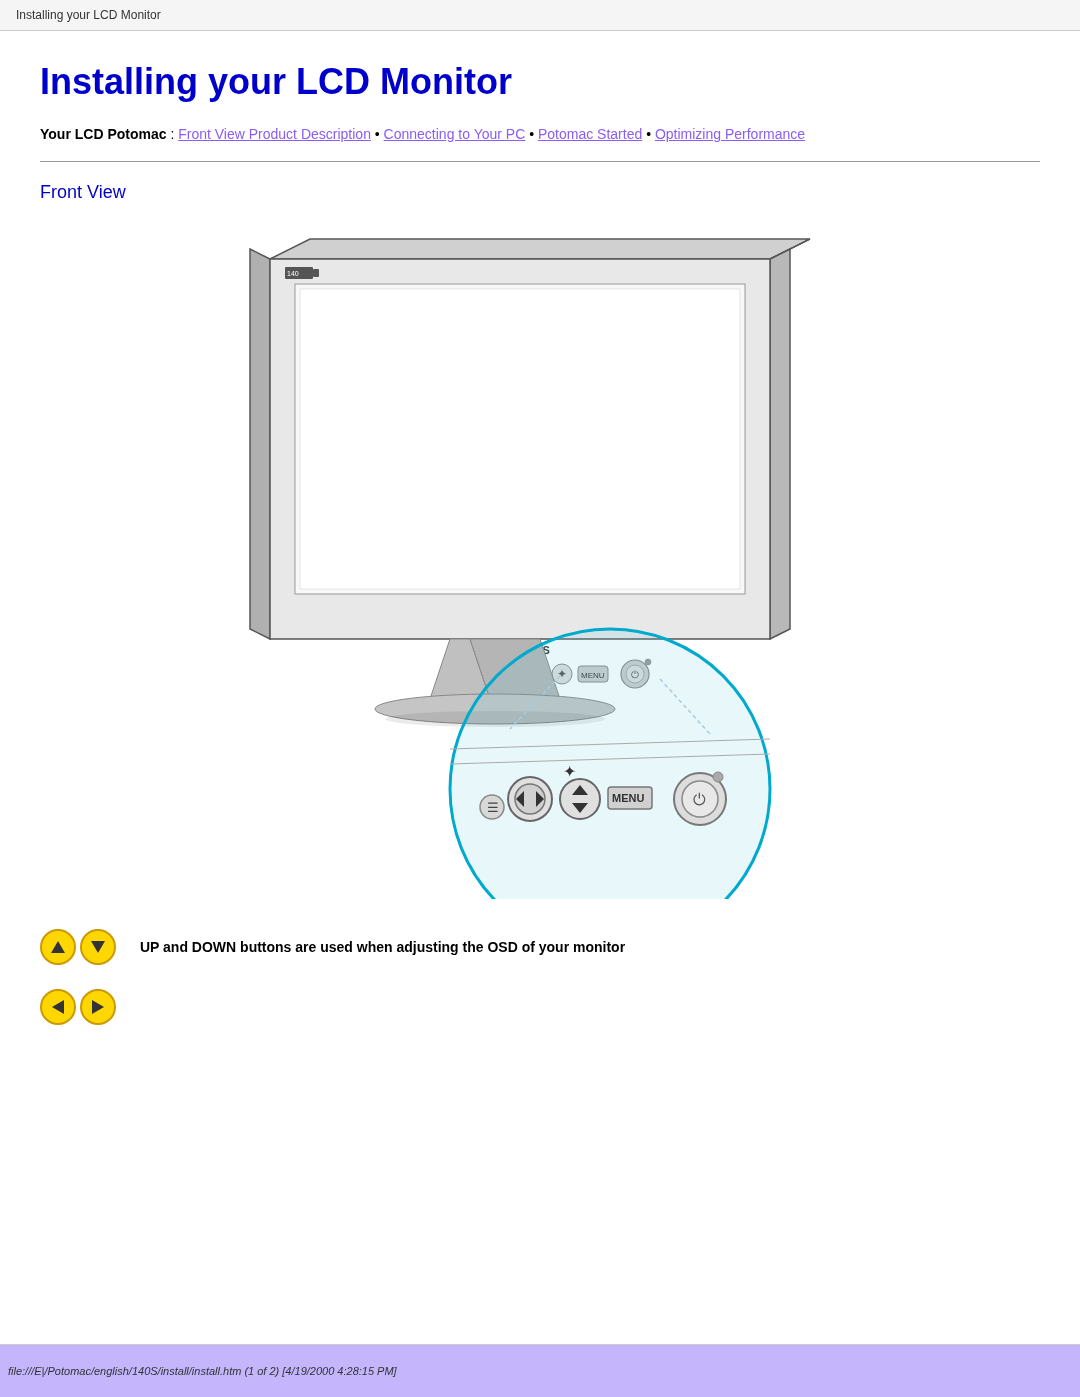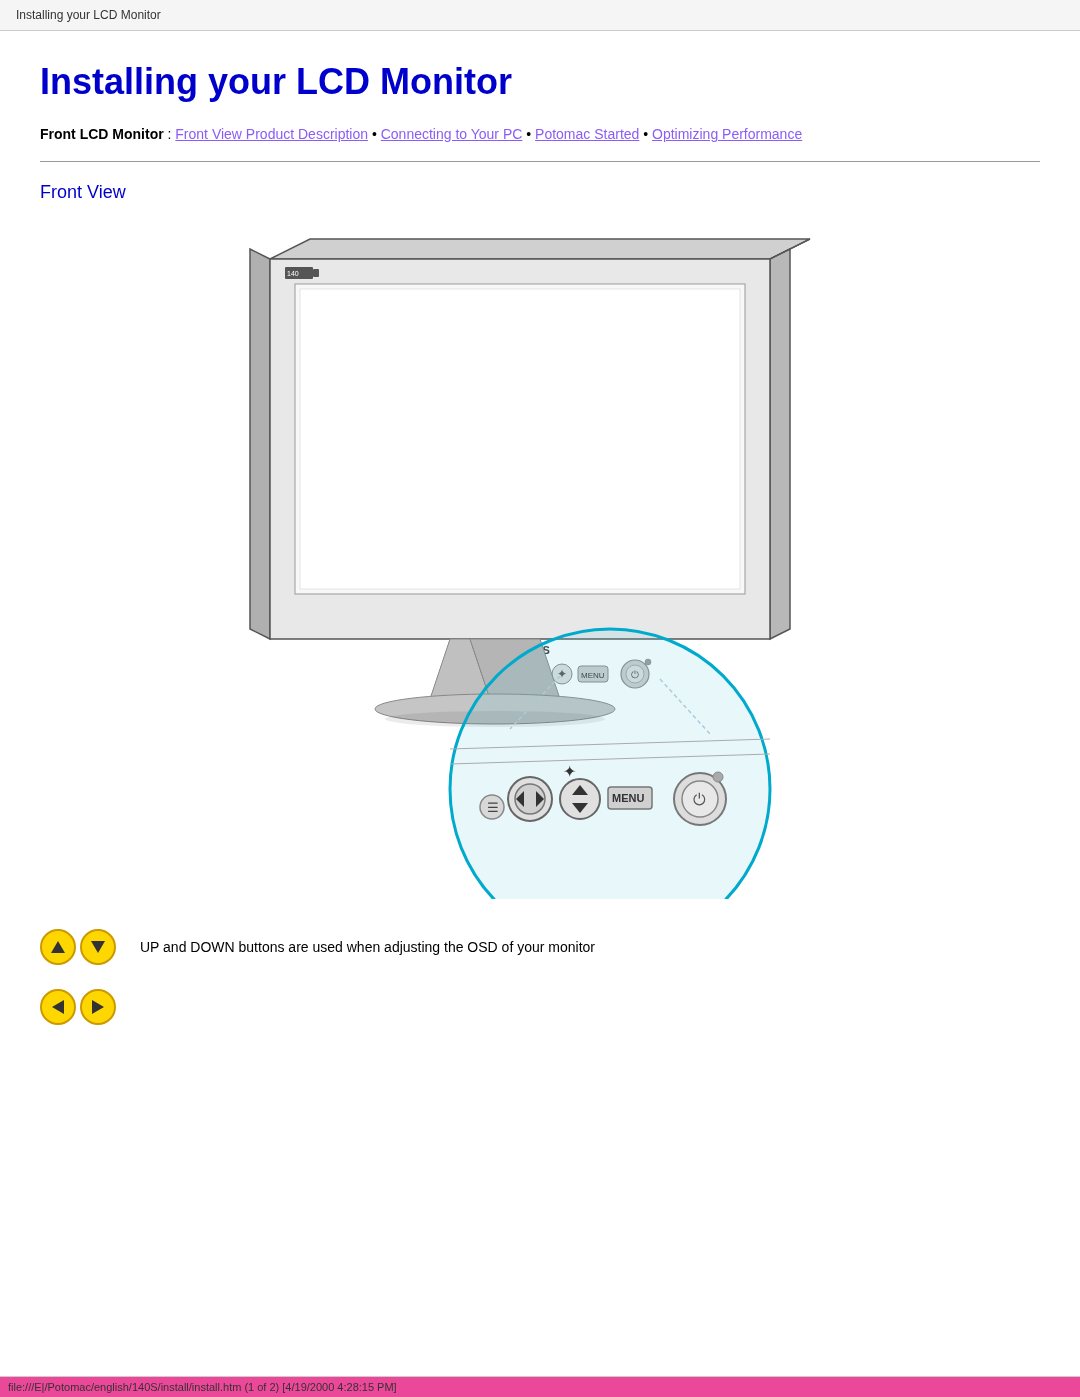--- a/index.html
+++ b/index.html
@@ -66,20 +66,21 @@
       display: flex;
       justify-content: center;
       margin-bottom: 30px;
     }
 
     .button-legend {
       display: flex;
       flex-direction: column;
       gap: 24px;
       margin-top: 10px;
+      font-weight: bold;
     }
 
     .legend-row {
       display: flex;
       align-items: center;
       gap: 20px;
     }
 
     .legend-buttons {
       display: flex;
@@ -109,38 +110,39 @@
       max-width: 700px;
     }
 
     .status-bar {
       position: fixed;
       bottom: 0;
       left: 0;
       width: 1080px;
       font-size: 11px;
       color: #333;
-      padding: 4px 8px;
-      background: #ec4899;
+      padding: 20px 8px;
+      background: #c4b5fd;
       border-top: 1px solid #ccc;
+      font-style: italic;
     }
   </style>
 </head>
 <body>
 
 <div class="browser-bar">
   <span>Installing your LCD Monitor</span>
 </div>
 
 <div class="content">
 
   <h1 class="page-title">Installing your LCD Monitor</h1>
 
   <p class="intro-text">
-    <strong>Front LCD Monitor</strong>
+    <strong>Your LCD Potomac</strong>
     <span> : </span>
     <a href="#front-view">Front View Product Description</a>
     <span> • </span>
     <a href="#connecting">Connecting to Your PC</a>
     <span> • </span>
     <a href="#getting-started">Potomac Started</a>
     <span> • </span>
     <a href="#optimizing">Optimizing Performance</a>
   </p>
 

